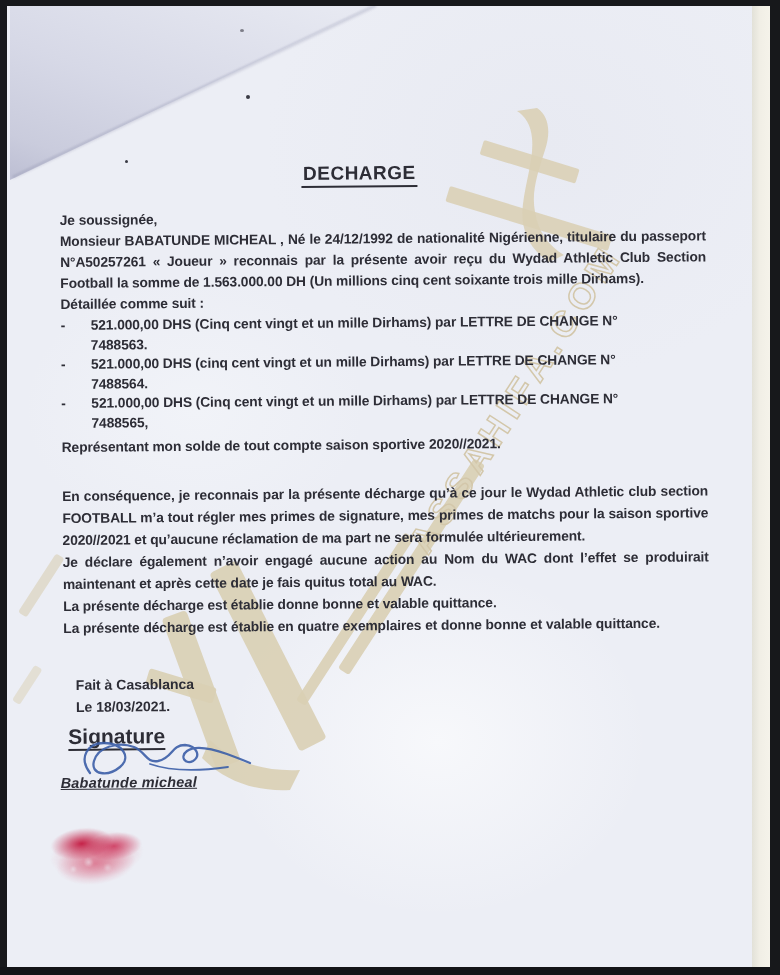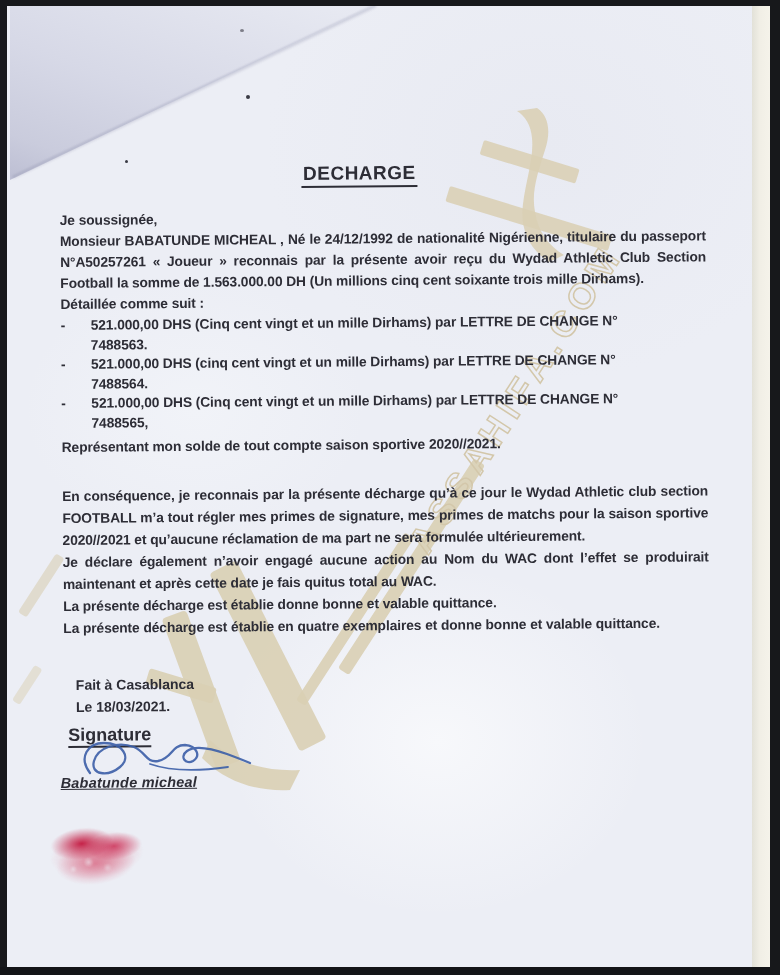--- a/index.html
+++ b/index.html
@@ -42,21 +42,21 @@
   .block-main{position:absolute;left:62px;top:210px;width:646px;font-size:13.8px;font-weight:bold;
     line-height:21px;letter-spacing:-0.1px;}
   .intro{text-align:justify;}
   .list{margin-top:1px;}
   .list-item{display:flex;line-height:19.6px;}
   .list-item .marker{width:30px;flex:0 0 30px;}
   .solde{margin-top:3px;}
   .block-paras{position:absolute;left:62px;top:486px;width:646px;font-size:13.8px;font-weight:bold;
     line-height:22px;letter-spacing:-0.1px;text-align:justify;}
   .block-place{position:absolute;left:74px;top:674px;font-size:14px;font-weight:bold;line-height:22px;}
-  .sig-label{position:absolute;left:66px;top:725px;font-size:18px;font-weight:bold;}
+  .sig-label{position:absolute;left:66px;top:725px;font-size:21px;font-weight:bold;}
   .sig-label span{border-bottom:2px solid var(--c-ink);padding-bottom:1px;}
   .sig-name{position:absolute;left:58px;top:775px;font-size:14.5px;font-weight:bold;font-style:italic;
     text-decoration:underline;letter-spacing:.2px;}
   .sig-scribble{position:absolute;left:58px;top:733px;z-index:3;}
   
   .stamp{position:absolute;left:40px;top:824px;width:114px;height:64px;z-index:4;border-radius:50%;
     transform:rotate(-7deg);filter:blur(.4px);
     background:
       radial-gradient(circle 7px at 42% 58%, rgba(238,240,246,.55), rgba(238,240,246,0) 75%),
       radial-gradient(circle 5px at 28% 66%, rgba(238,240,246,.5), rgba(238,240,246,0) 75%),

